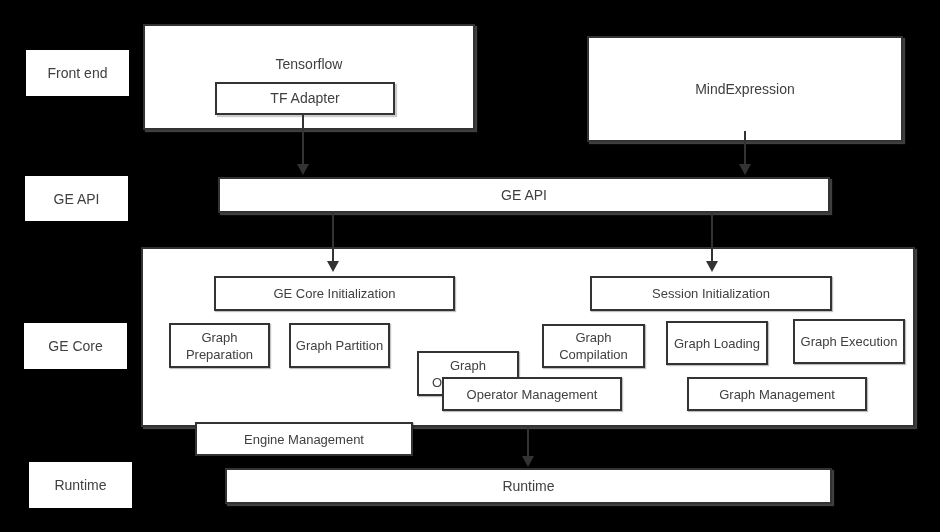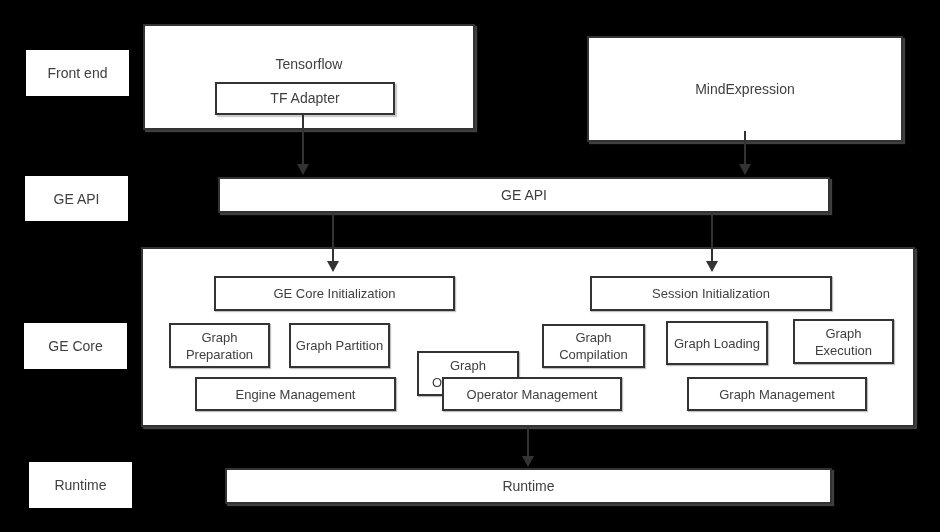--- a/index.html
+++ b/index.html
@@ -58,23 +58,23 @@
   .gecore{left:141px;top:247px;width:774px;height:180px;display:block;}
   .gecore .box{box-shadow:1px 1px 1px rgba(0,0,0,0.25);}
   .ge-core-init {left:71px; top:27px;width:241px;height:35px;}
   .session-init {left:447px;top:27px;width:242px;height:35px;}
   .stage-box{height:45px;top:74px;padding:0 4px;}
   .st-0{left:26px; width:101px;}
   .st-1{left:146px;width:101px;}
   .st-2{left:274px;width:102px;margin-top:28px;}
   .st-3{left:399px;width:103px;top:75px;height:44px;}
   .st-4{left:523px;width:102px;top:72px;height:44px;text-align:right;}
-  .st-5{left:650px;width:101px;top:70px;}
+  .st-5{left:650px;width:112px;top:70px;}
   .mgmt-box{top:128px;height:34px;}
-  .mg-0{left:52px; width:201px;}
+  .mg-0{left:52px; width:218px;margin-top:45px;}
   .mg-1{left:299px;width:180px;}
   .mg-2{left:544px;width:180px;}
 
   
   .runtime-bar{left:225px;top:468px;width:607px;height:36px;font-size:14px;}
 
   
   .arrow{
     position:absolute;width:2px;background:#333333;z-index:6;
   }

